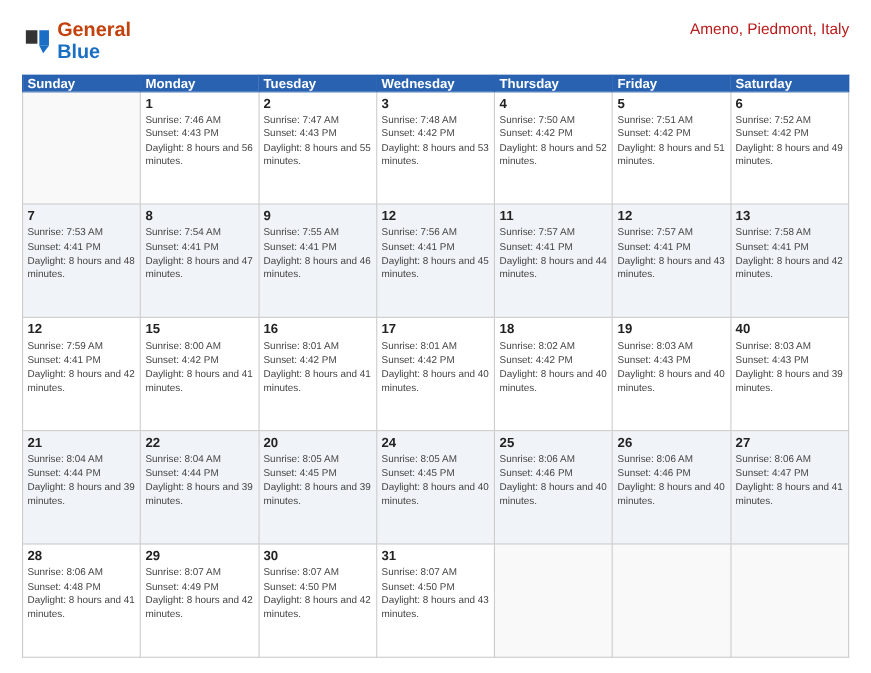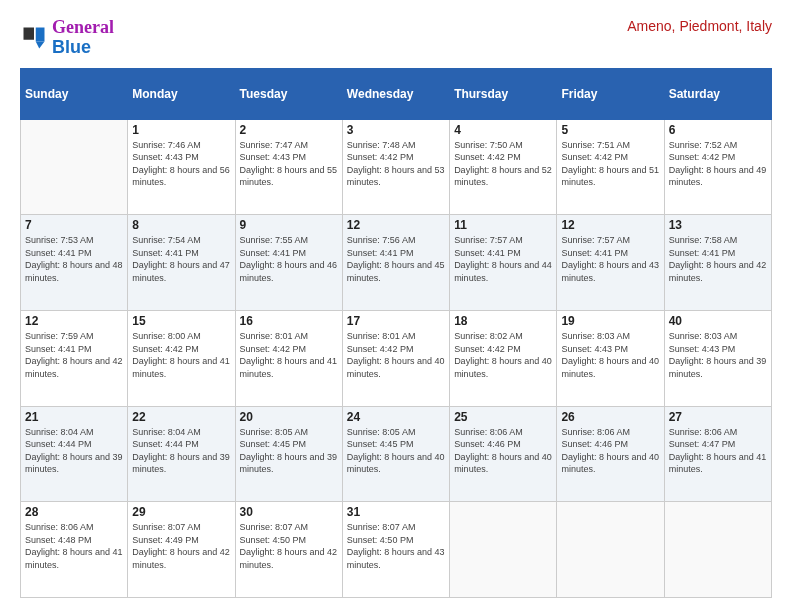--- a/index.html
+++ b/index.html
@@ -26,21 +26,21 @@
     .logo {
       display: flex;
       align-items: center;
       gap: 4px;
     }
     .logo-text {
       font-size: 18px;
       font-weight: bold;
       line-height: 1.1;
     }
-    .logo-general { color: #a21caf; font-family: Liberation Serif, serif; }
+    .logo-general { color: #c2410c; }
     .logo-blue { color: #1a6fc4; }
     .logo-icon {
       width: 28px;
       height: 28px;
     }
     .title-block {
       text-align: right;
     }
     .month-title {
       font-size: 32px;
@@ -57,21 +57,21 @@
       border: 1px solid #ccc;
       border-collapse: collapse;
       width: 100%;
       table-layout: fixed;
     }
     .calendar th {
       background: #2962b0;
       color: #fff;
       font-size: 12px;
       font-weight: bold;
-      padding: 18px 4px;
+      padding: 0 4px;
       text-align: left;
       border: 1px solid #2962b0;
     }
     .calendar td {
       border: 1px solid #ccc;
       vertical-align: top;
       padding: 3px 4px;
       font-size: 9.5px;
       color: #333;
       height: 82px;

